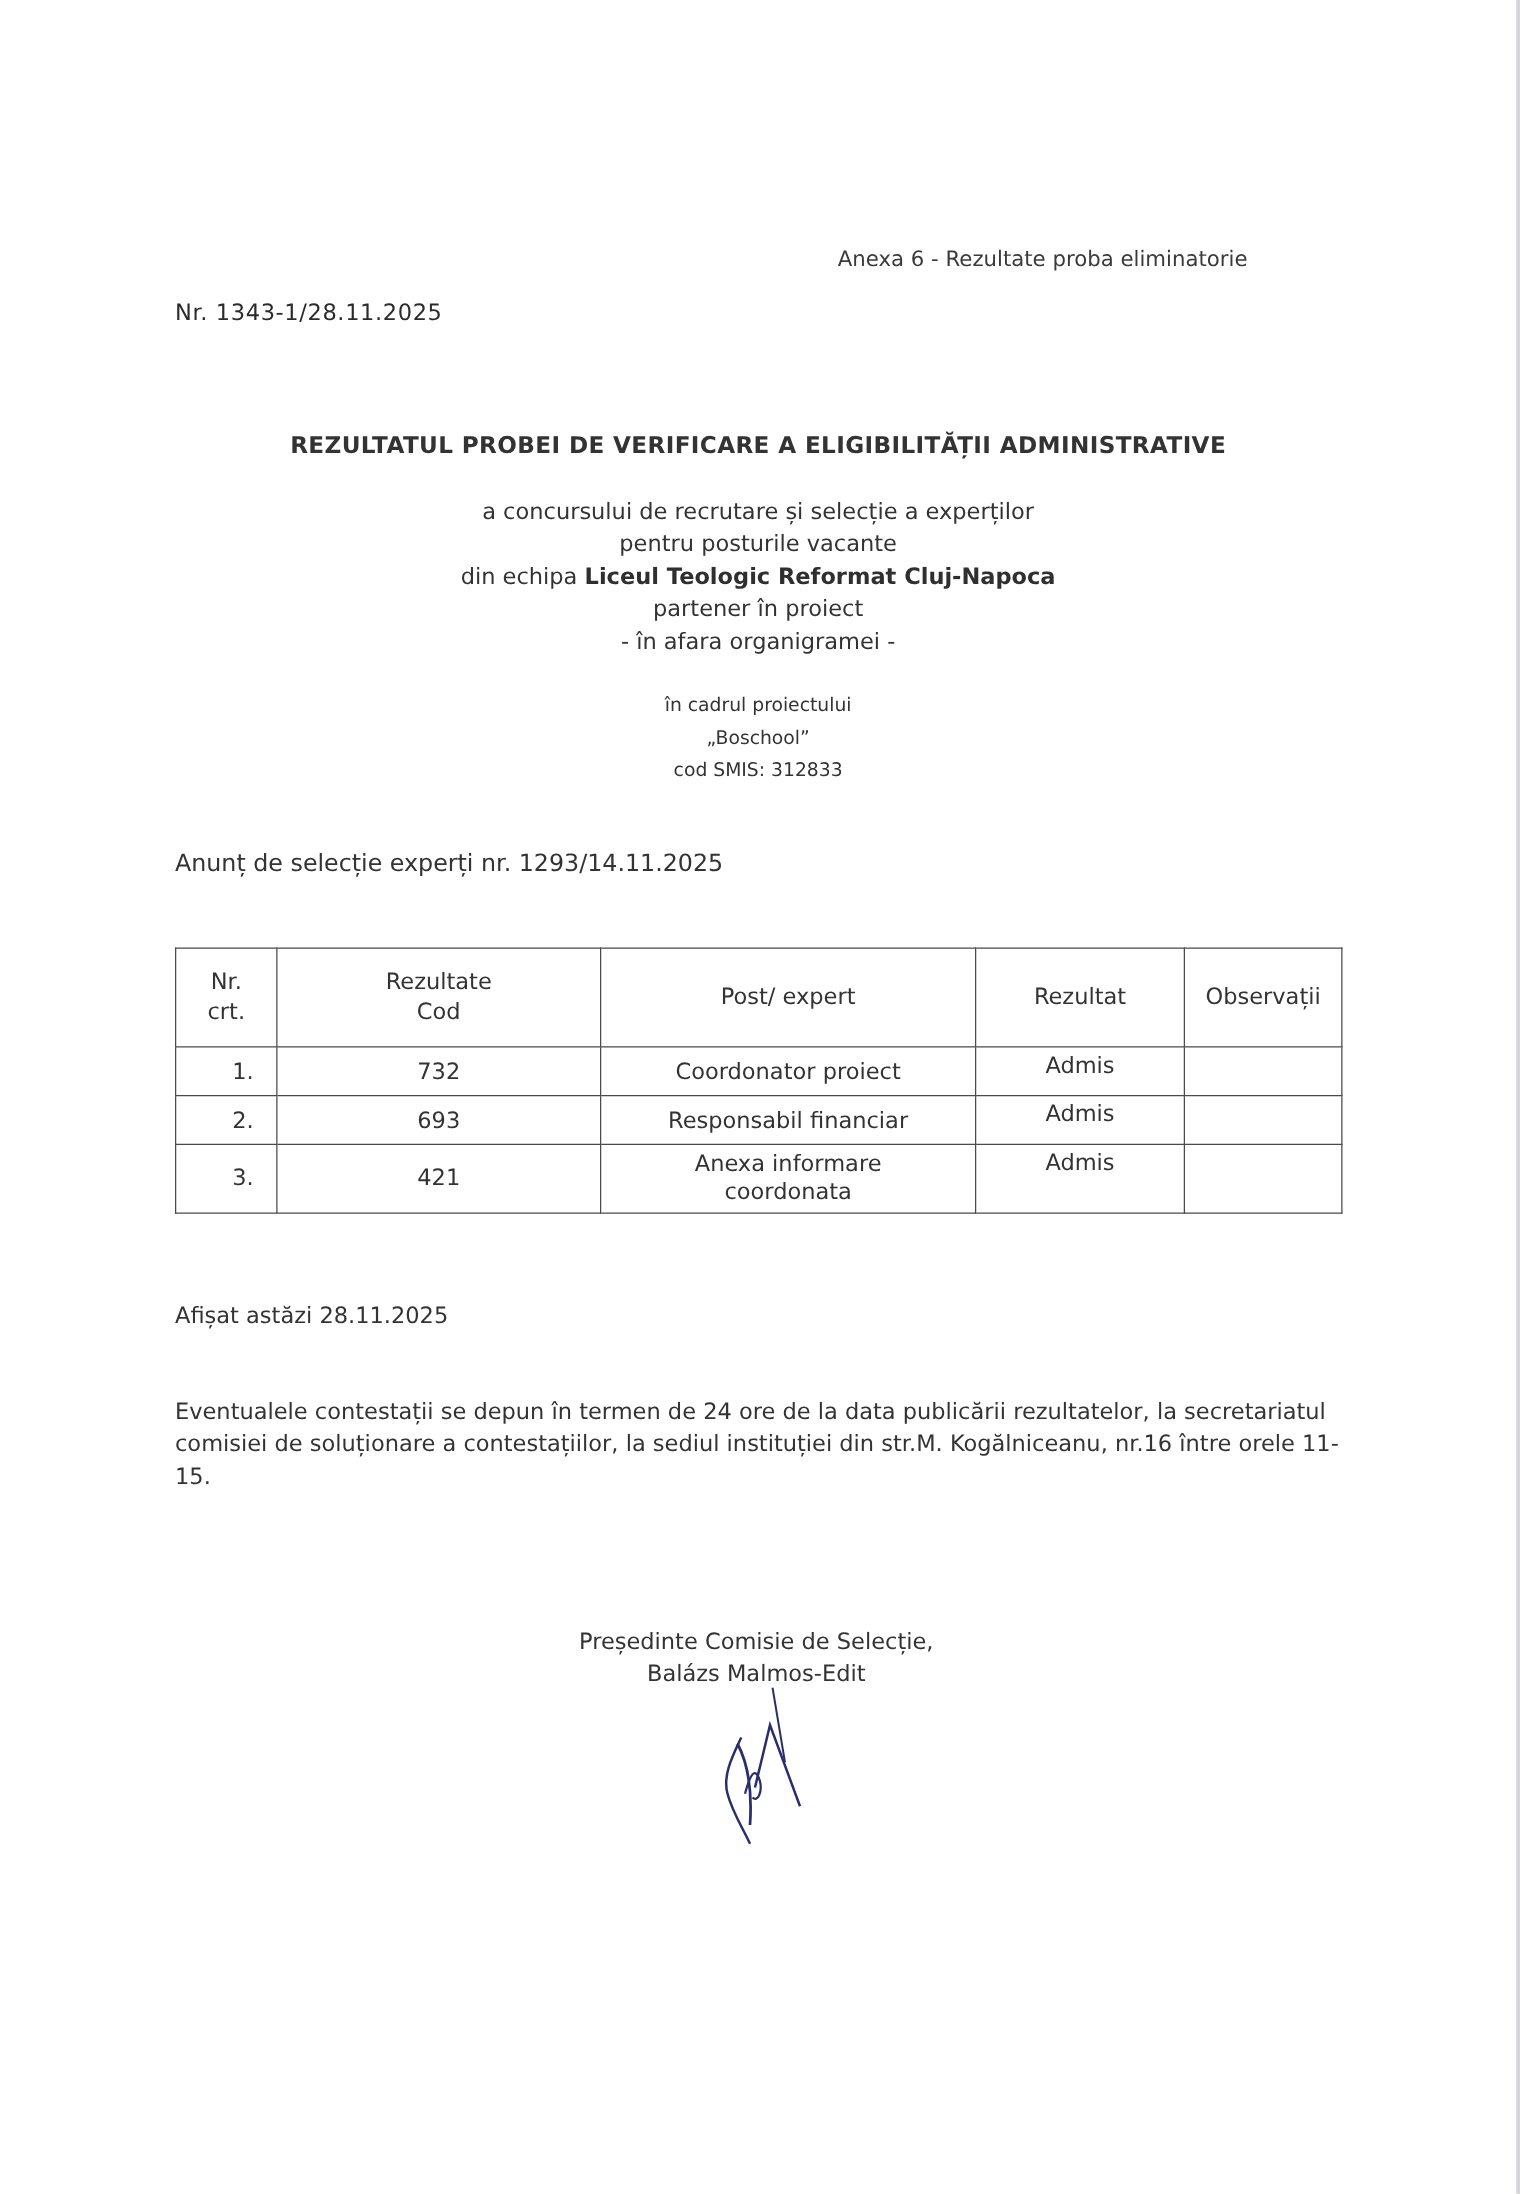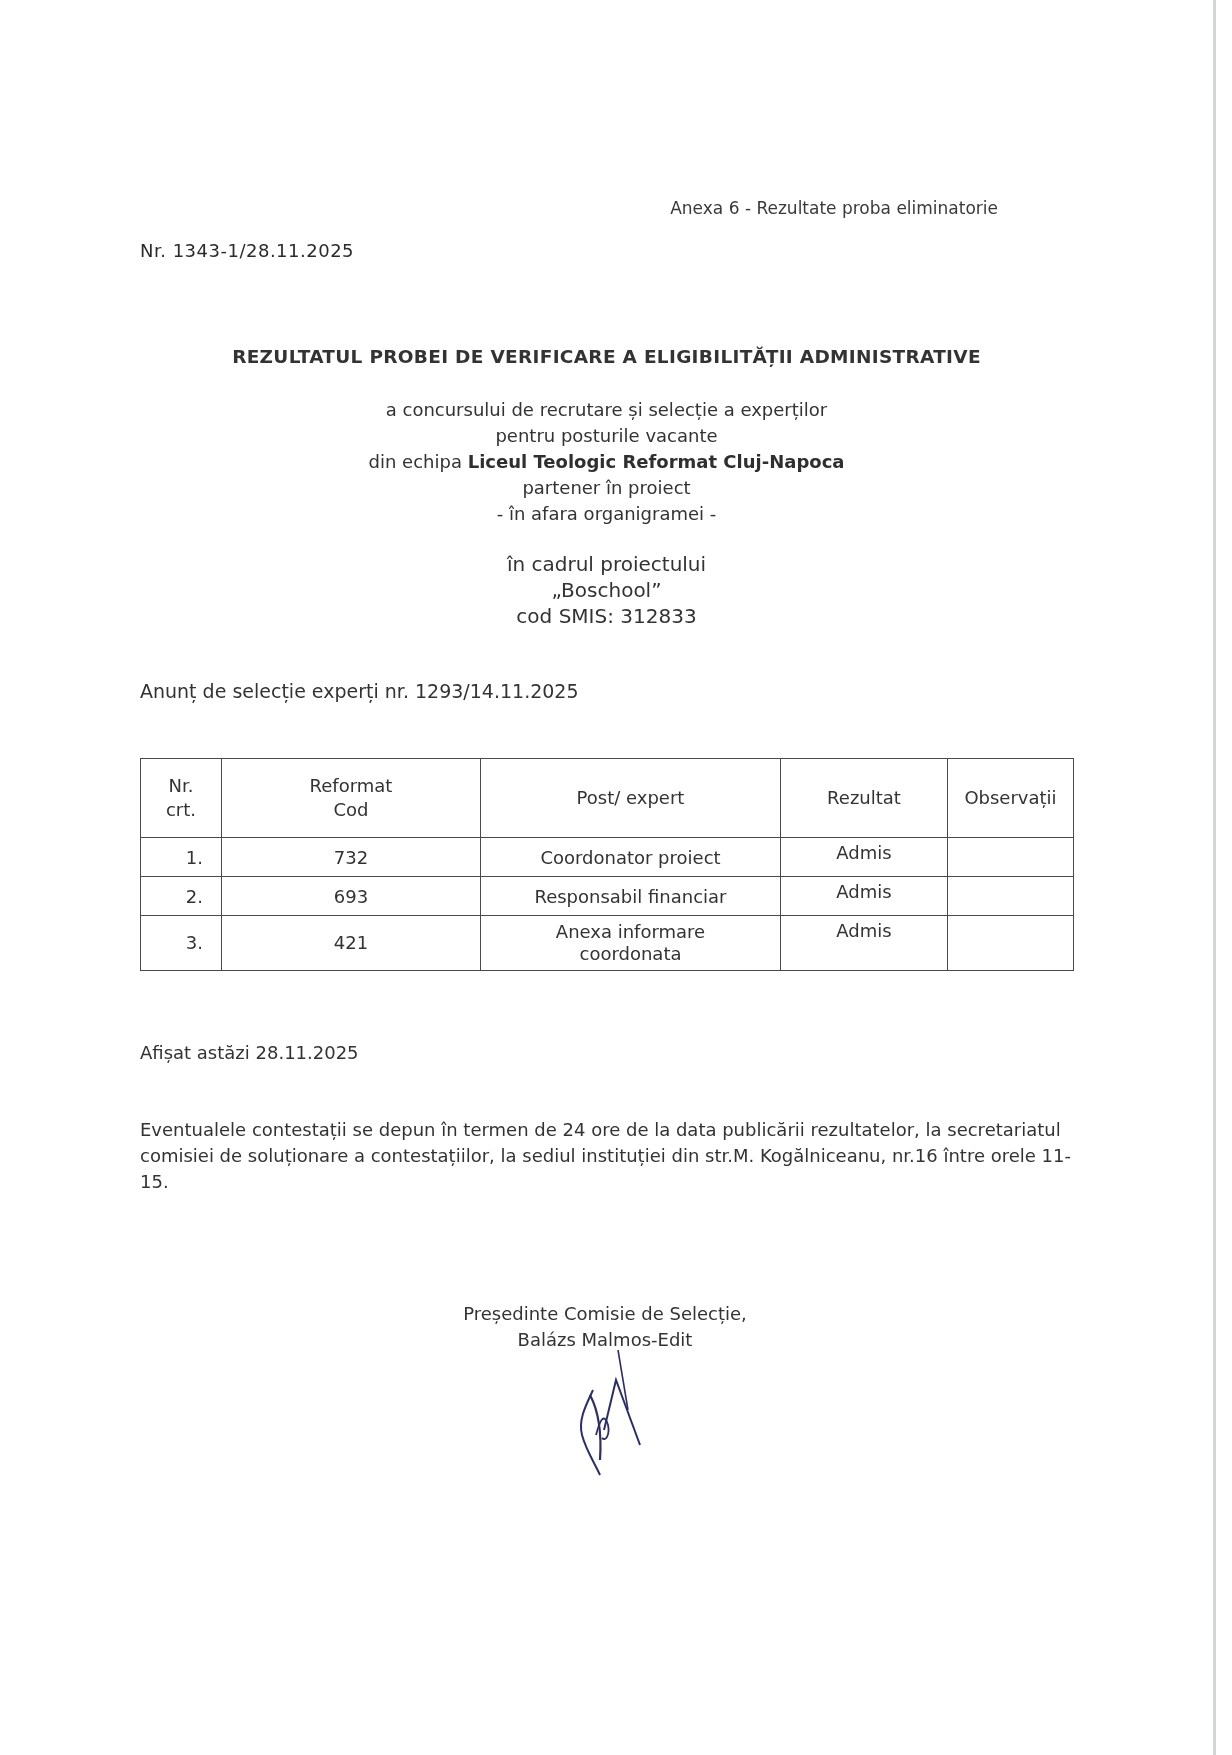--- a/index.html
+++ b/index.html
@@ -7,21 +7,21 @@
          font-family: "DejaVu Sans", sans-serif; color: #2b2b2b; }
   .page { position: absolute; left: 0; top: 0; width: 1232px; height: 1755px; }
   .edge-line { position: absolute; left: 1213px; top: 0; width: 3px; height: 1755px; background: #d4d6d9; }
   .abs { position: absolute; white-space: nowrap; }
   .annex { top: 198px; right: 234px; font-size: 17px; color: #3a3a3a; }
   .docnr { top: 240px; left: 140px; font-size: 18px; letter-spacing: 0.5px; }
   .center-block { position: absolute; left: 0; width: 1213px; text-align: center; }
   .title { top: 346px; font-size: 18.5px; font-weight: bold; color: #333; letter-spacing: 0.3px; }
   .sub { top: 397px; font-size: 18px; line-height: 26px; color: #333; }
   .sub b { font-weight: bold; color: #2f2f2f; }
-  .sub2 { top: 551px; font-size: 20px; line-height: 26px; color: #333; }
+  .sub2 { top: 551px; font-size: 15px; line-height: 26px; color: #333; }
   .announce { top: 680px; left: 140px; font-size: 19px; color: #333; }
   table.results { position: absolute; left: 140px; top: 758px; width: 934px;
        border-collapse: collapse; font-size: 18px; color: #333; }
   table.results td, table.results th { border: 1.5px solid #4a4a4a; font-weight: normal; text-align: center; padding: 0; }
   table.results th { height: 78px; line-height: 24px; vertical-align: middle; }
   table.results tr.r1 td { height: 34px; }
   table.results tr.r2 td { height: 34px; }
   table.results tr.r3 td { height: 50px; line-height: 22px; }
   .c-nr { width: 80px; }
   .c-cod { width: 258px; }
@@ -60,21 +60,21 @@
     <div>„Boschool”</div>
     <div>cod SMIS: 312833</div>
   </div>
 
   <div class="abs announce">Anunț de selecție experți nr. 1293/14.11.2025</div>
 
   <table class="results">
     <tbody>
         <tr>
       <th class="c-nr"><span>Nr.</span><br><span>crt.</span></th>
-      <th class="c-cod"><span>Reformat</span><br><span>Cod</span></th>
+      <th class="c-cod"><span>Rezultate</span><br><span>Cod</span></th>
       <th class="c-post">Post/ expert</th>
       <th class="c-rez">Rezultat</th>
       <th class="c-obs">Observații</th>
     </tr>
     <tr class="r1">
       <td class="nr">1.</td>
       <td>732</td>
       <td>Coordonator proiect</td>
       <td class="rez">Admis</td>
       <td></td>

